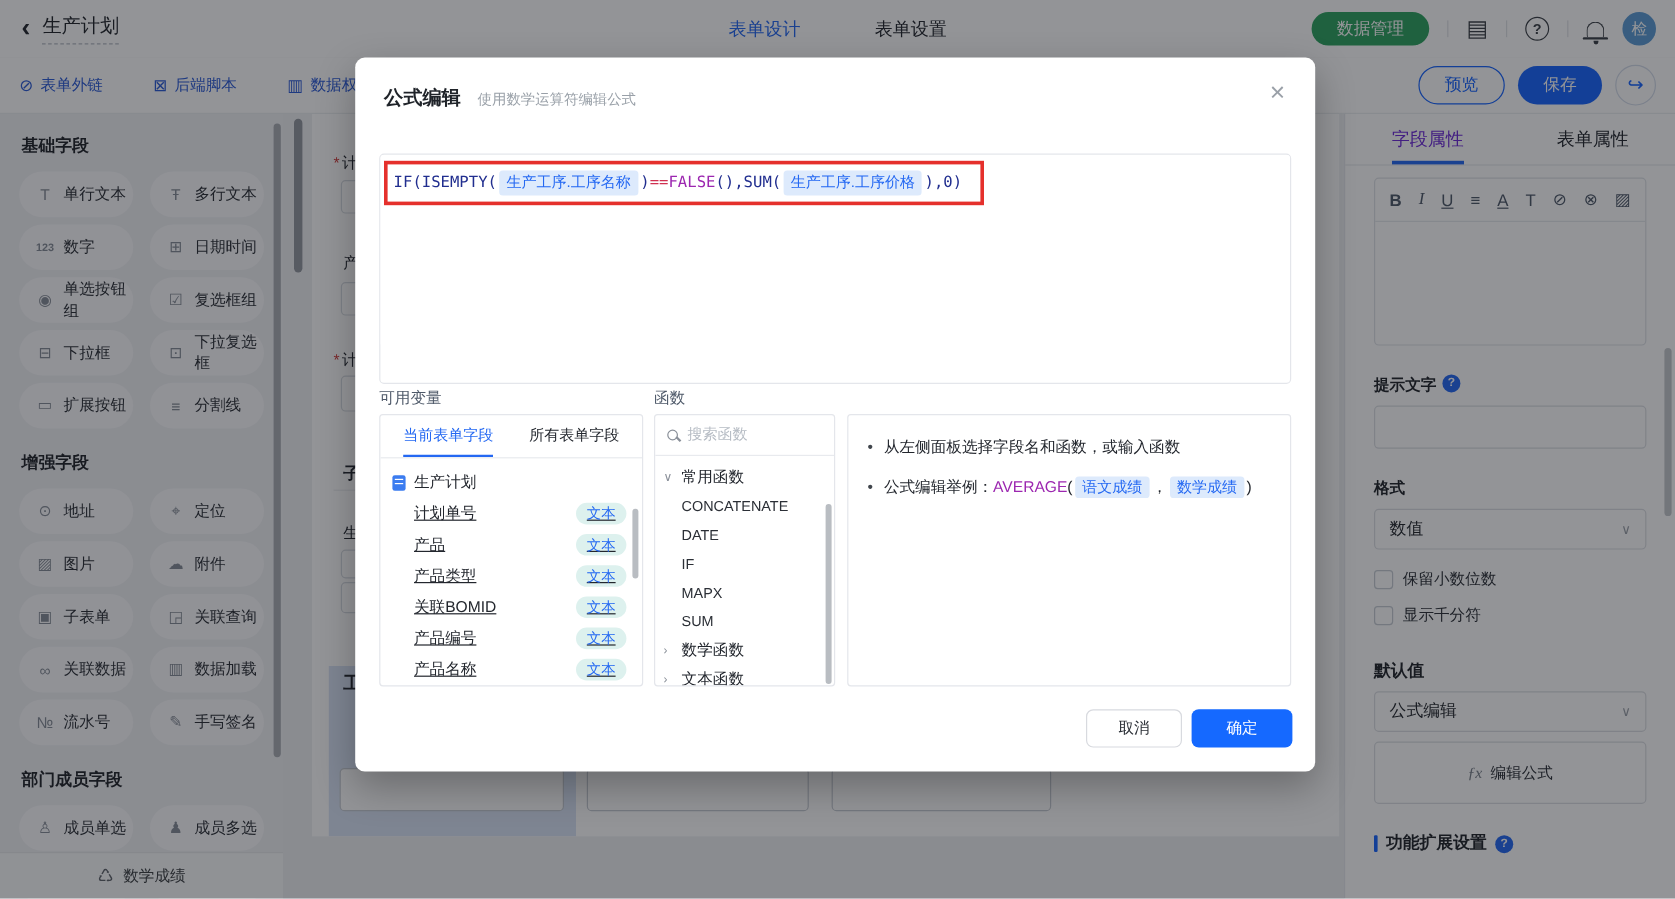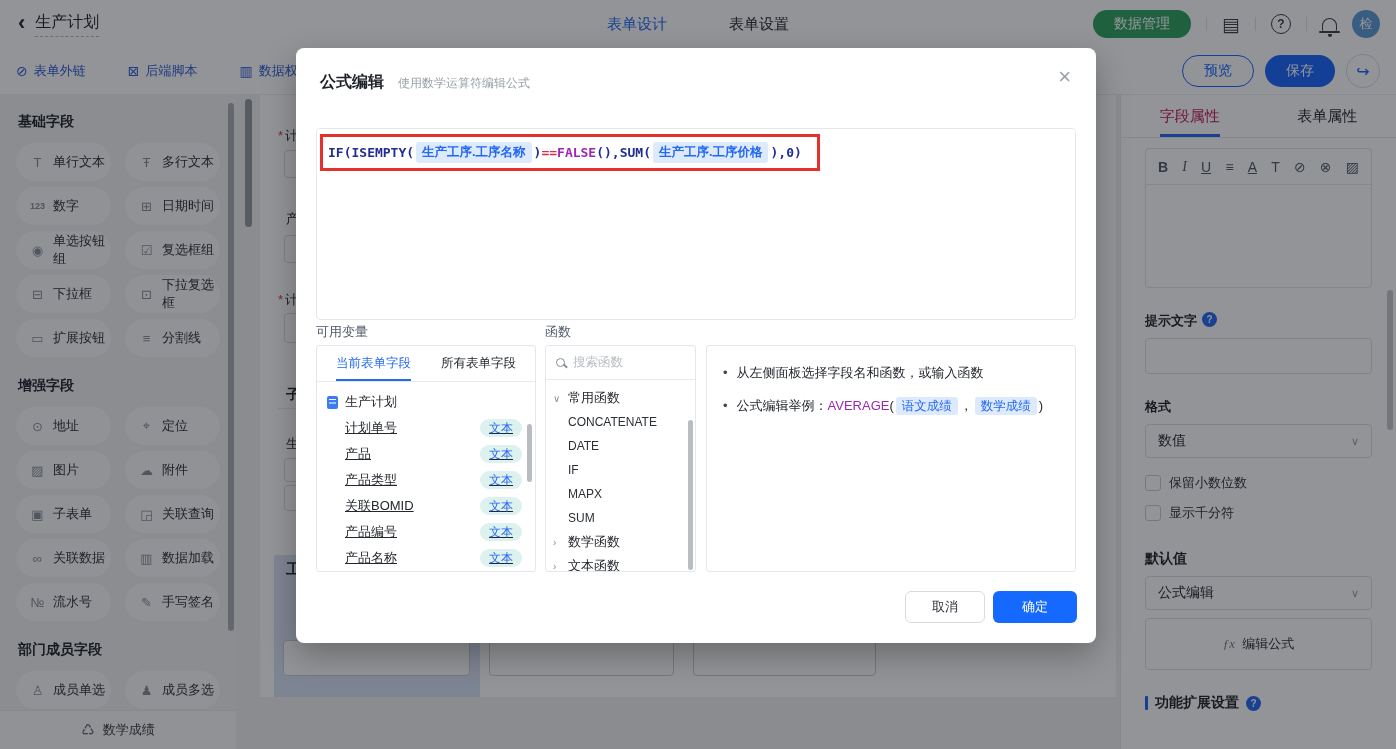--- a/index.html
+++ b/index.html
@@ -54,21 +54,21 @@
   .cv-lab.hd { font-weight:bold; font-size:14px; }
   .cv-in { position:absolute; left:24px; width:230px; height:28px; border:1px solid #d8dce2; border-radius:4px; background:#fff; }
   .cv-div { position:absolute; left:18px; top:313px; width:560px; height:1px; background:#ebedf0; }
   .cv-sel { position:absolute; left:14px; top:460px; width:206px; height:142px; background:#d9e4f6; }
   .cv-box { position:absolute; top:545px; height:36px; background:#fff; border:1px solid #c7ccd3; border-radius:4px; }
 
   
   .pp { position:absolute; left:1120px; top:95px; right:0; bottom:0; background:#fff; border-left:1px solid #e8eaee; padding:0 24px; }
   .pp-tabs { display:flex; height:43px; border-bottom:1px solid #e8eaee; margin:0 -24px; }
   .pp-tab { flex:1; text-align:center; font-size:15px; color:#23272e; padding-top:12px; cursor:pointer; }
-  .pp-tab.active span { color:#be185d; display:inline-block; padding-bottom:8px; border-bottom:3px solid #2468f2; }
+  .pp-tab.active span { color:#6d28d9; display:inline-block; padding-bottom:8px; border-bottom:3px solid #2468f2; }
   .rich { margin-top:10px; border:1px solid #dfe2e7; border-radius:4px; height:140px; }
   .rich-bar { height:36px; border-bottom:1px solid #e6e9ed; display:flex; align-items:center; justify-content:space-between; padding:0 12px; }
   .rich-bar span { font-size:14px; color:#4e5969; cursor:pointer; }
   .rich-bar .it { font-style:italic; font-family:"Liberation Serif",serif; }
   .rich-bar .un { text-decoration:underline; }
   .pp-label { font-size:13px; font-weight:bold; color:#1f2329; margin:24px 0 8px; display:flex; align-items:flex-start; gap:5px; }
   .qc { width:15px; height:15px; border-radius:50%; background:#2468f2; color:#fff; font-size:10px; font-weight:bold; display:inline-flex; align-items:center; justify-content:center; }
   .pp-input { height:36px; border:1px solid #dcdfe3; border-radius:4px; background:#fff; width:100%; }
   .pp-select { height:34px; border:1px solid #dcdfe3; border-radius:4px; background:#fff; display:flex; align-items:center; padding:0 12px; font-size:14px; color:#1f2329; cursor:pointer; }
   .pp-select .chev { margin-left:auto; color:#9aa0a8; font-size:11px; }
@@ -84,21 +84,21 @@
   .ovl { position:absolute; inset:0; background:rgba(15,18,24,.45); z-index:40; }
   .modal { position:absolute; left:296px; top:48px; width:800px; height:595px; background:#fff; border-radius:8px; box-shadow:0 12px 32px rgba(0,0,0,.28); z-index:50; }
   .m-hd { display:flex; align-items:baseline; gap:14px; padding:24px 24px 0; }
   .m-title { font-size:16px; font-weight:bold; color:#1f2329; }
   .m-sub { font-size:12px; color:#99a0a8; }
   .m-close { position:absolute; right:25px; top:18px; font-size:22px; color:#9aa0a8; cursor:pointer; line-height:1; }
   .m-card { position:absolute; left:20px; top:80px; width:760px; height:192px; border:1px solid #e4e6eb; border-radius:4px; overflow:hidden; }
   .m-card-hd { height:32px; background:#e7f2fd; display:flex; align-items:center; padding:0 16px; font-size:13px; color:#23272e; }
   .m-card-bd { position:relative; height:158px; background:#fff; }
   .m-red { position:absolute; left:3px; top:5px; width:500px; height:37px; border:3px solid #e5302c; display:flex; align-items:center; padding:0 5px; white-space:nowrap; cursor:text; }
-  .m-red span { font-family:"DejaVu Sans Mono","Liberation Mono",monospace; font-size:13px;font-weight:bold; }
+  .m-red span { font-family:"DejaVu Sans Mono","Liberation Mono",monospace; font-size:13px; }
   .tk-fn { color:#212e8f; }
   .tk-op { color:#d03050; }
   .tk-kw { color:#9c27b0; }
   .tk-chip { background:#ddeafc; color:#2468f2 !important; font-family:"Liberation Sans",sans-serif !important; font-size:12.5px !important; padding:2px 6px; border-radius:3px; margin:0 2px; }
   .m-collabel { position:absolute; top:275px; left:20px; font-size:13px; color:#4e5969; }
   .m-collabel.c2 { left:249px; }
   .m-panel { position:absolute; top:297px; height:227px; border:1px solid #e4e6eb; border-radius:3px; background:#fff; overflow:hidden; }
   .m-vars { left:20px; width:220px; }
   .m-fns  { left:249px; width:151px; }
   .m-help { left:410px; width:370px; padding:17px 16px; }

